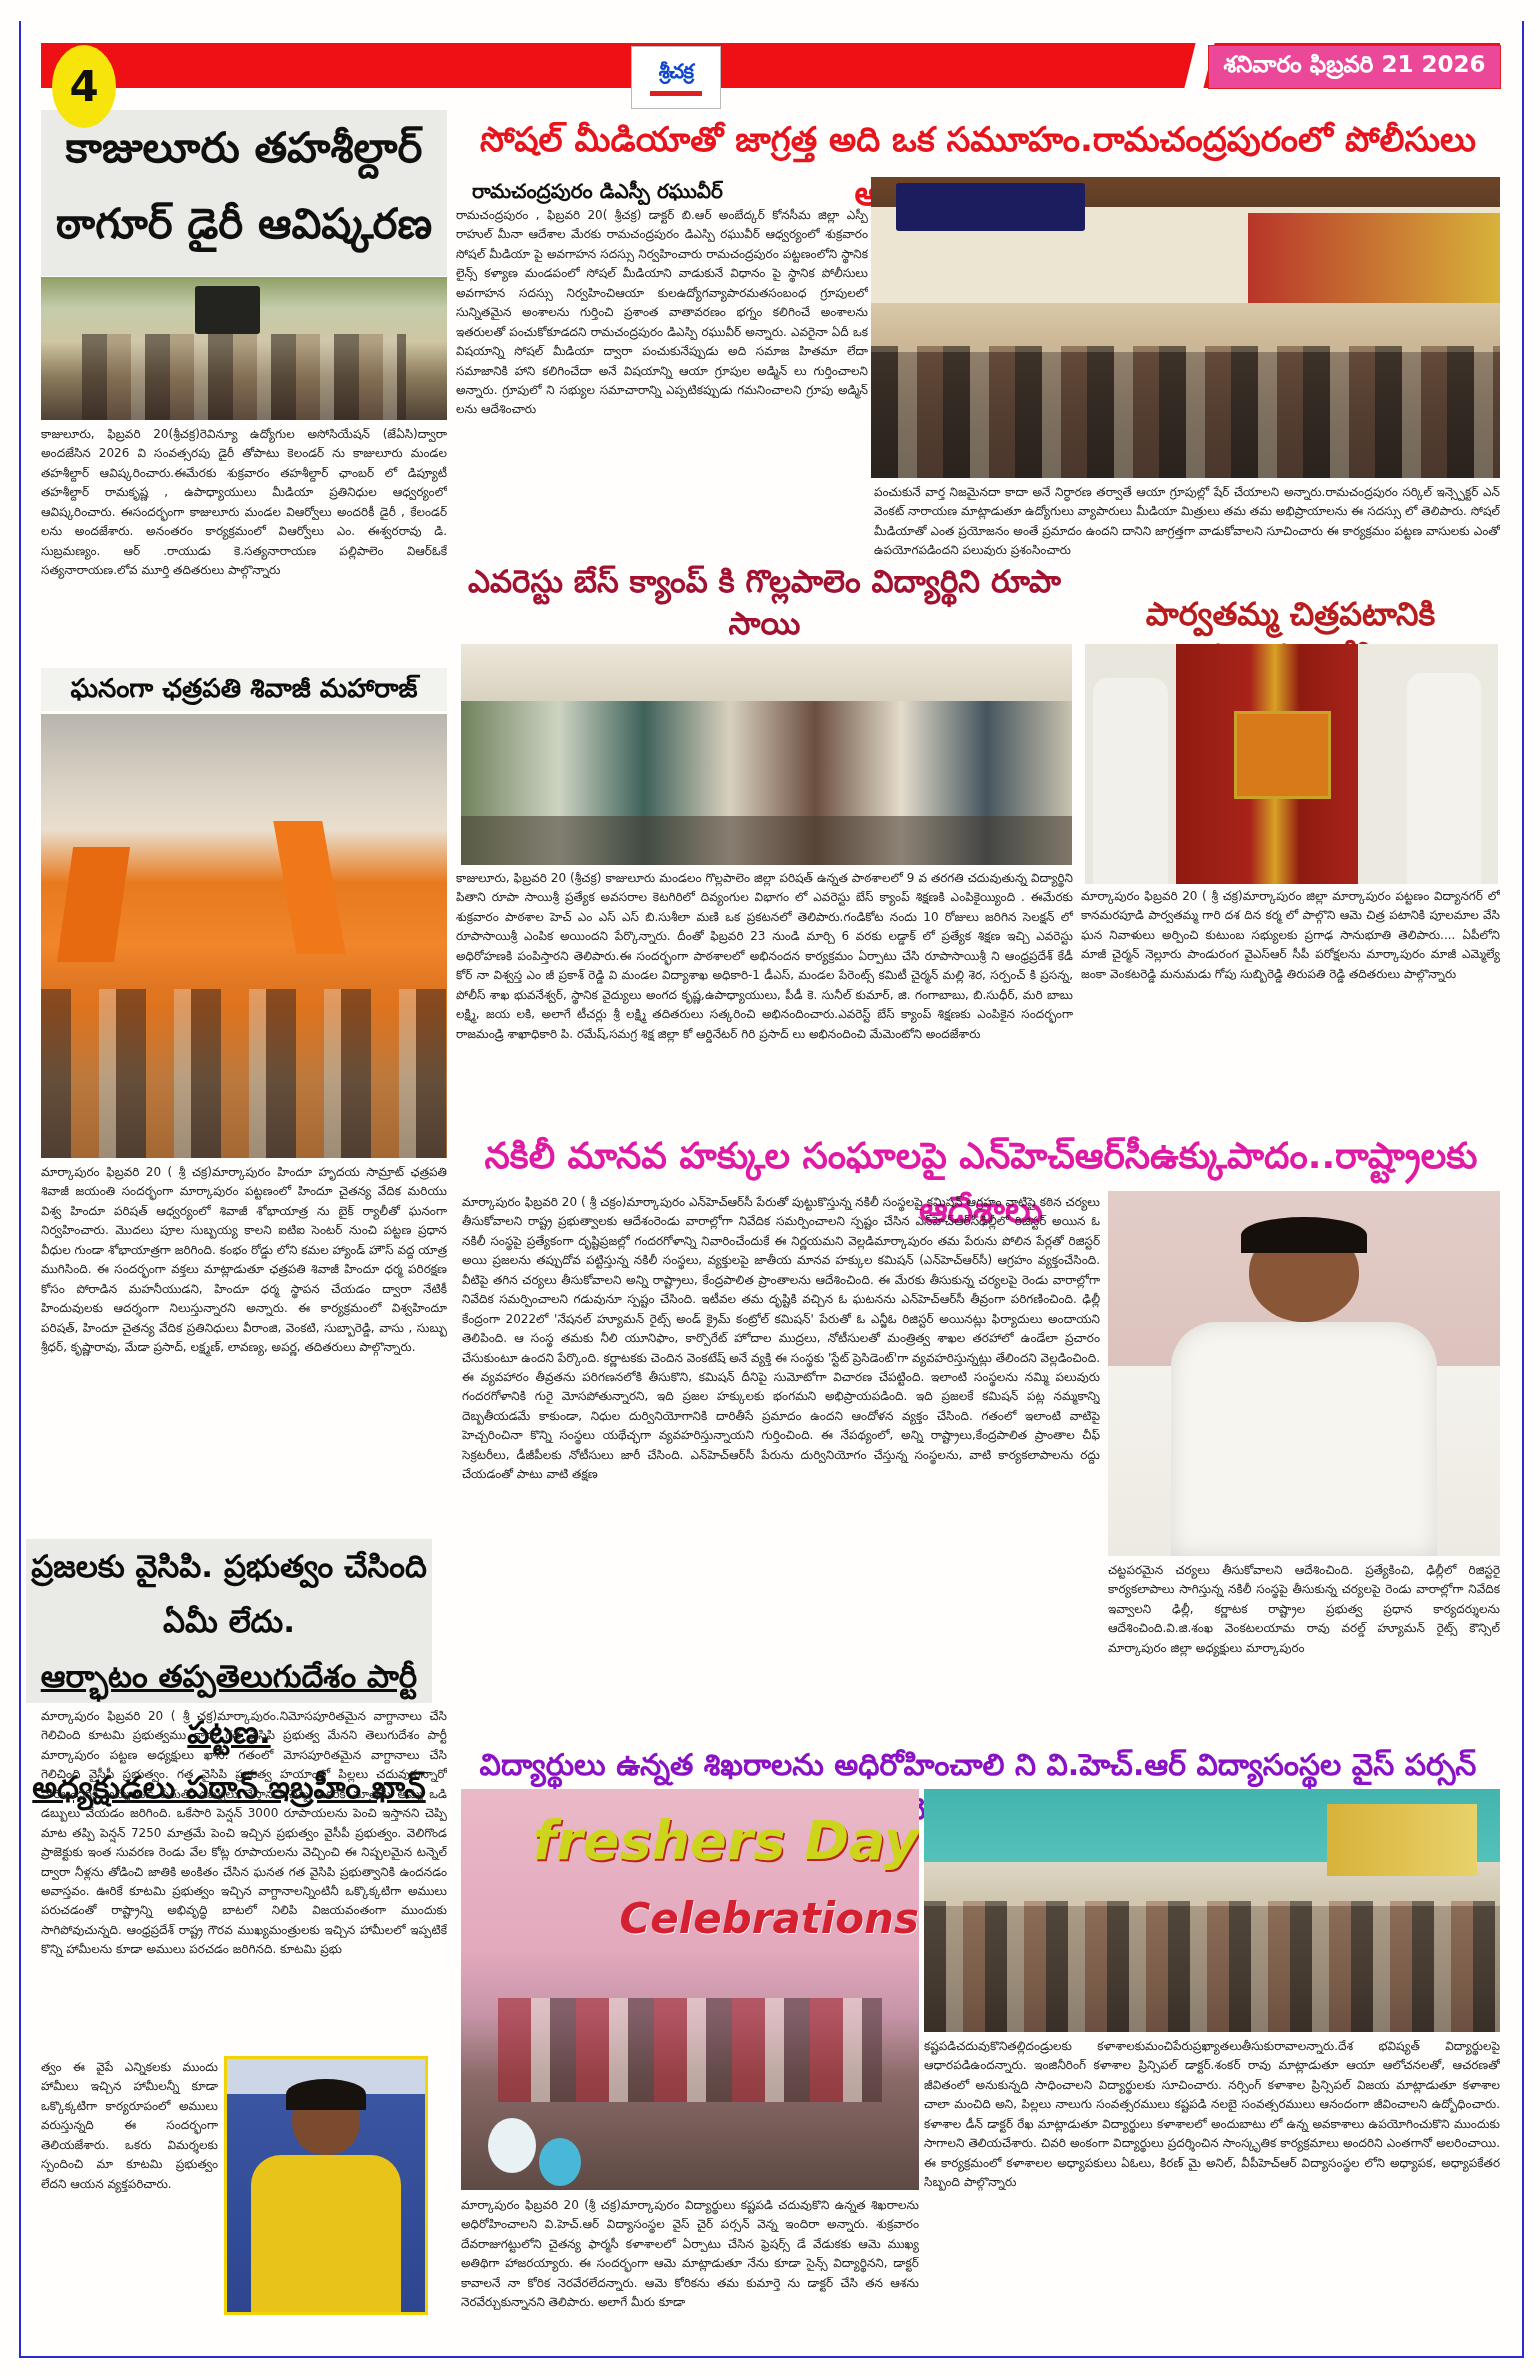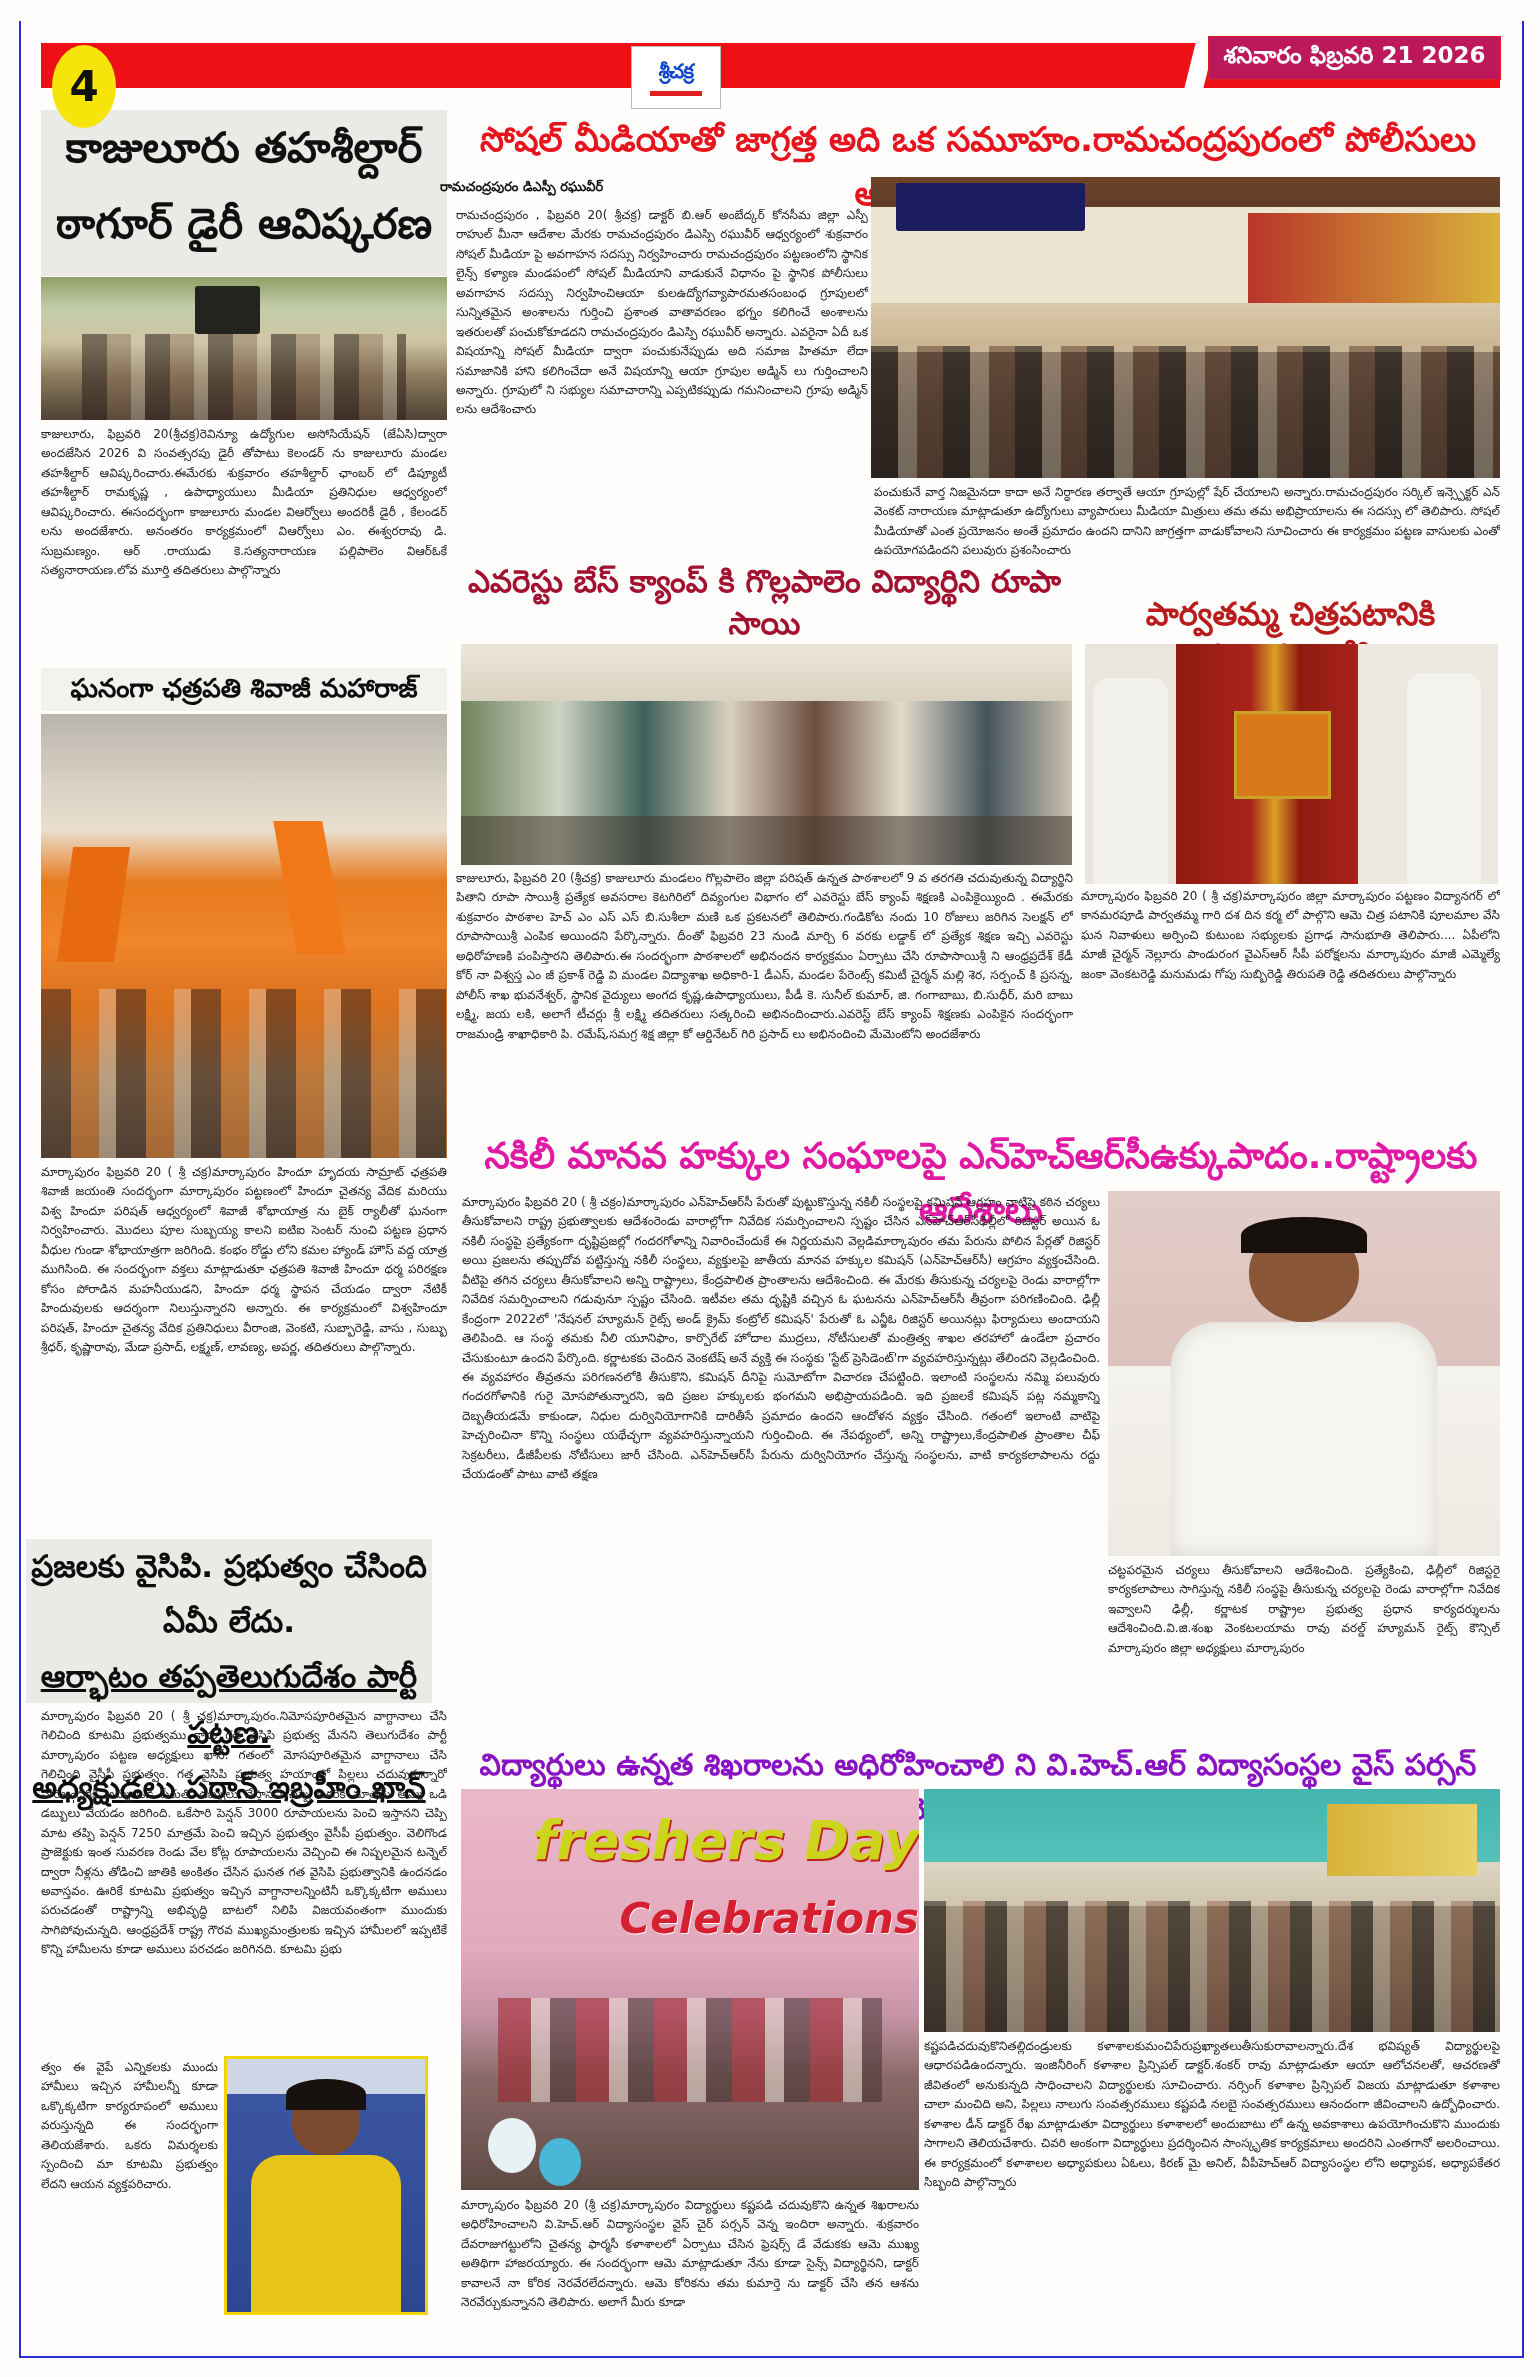--- a/index.html
+++ b/index.html
@@ -11,21 +11,21 @@
   
   .topbar{position:absolute;left:41px;top:43px;width:1459px;height:45px;background:#ef1016;}
   .pagenum{position:absolute;left:52px;top:45px;width:64px;height:83px;background:#f6e40a;
            border-radius:50%;display:flex;align-items:center;justify-content:center;
            font-size:42px;font-weight:bold;color:#111;z-index:5;}
   .logo{position:absolute;left:631px;top:46px;width:88px;height:61px;background:#ffffff;
         border:0.7px solid #bbb;z-index:4;display:flex;flex-direction:column;align-items:center;justify-content:center;}
   .logo .t{color:#1a3fd4;font-weight:bold;font-size:20px;text-shadow:0 0 0.7px #7fb;letter-spacing:-0.7px;}
   .logo .r{width:60%;height:4.5px;background:#e02020;margin-top:3px;}
   .wedge{position:absolute;left:1190px;top:43px;width:19.4px;height:45px;background:#ffffff;transform:skewX(-14deg);z-index:4;}
-  .datebox{position:absolute;left:1208px;top:36px;width:291px;height:42px;background:#be185d;border:1.5px solid #e02020;
+  .datebox{position:absolute;left:1208px;top:45px;width:291px;height:42px;background:#ec4899;border:1.5px solid #e02020;
            z-index:5;display:flex;align-items:center;justify-content:center;color:#fff;font-weight:bold;font-size:23px;}
   
   .hl{position:absolute;text-align:center;font-weight:bold;line-height:1.28;}
   .gradbg{background:#eaeae7;}
   .txt{position:absolute;font-size:12px;line-height:1.62;color:#232323;text-align:justify;overflow:hidden;}
   .ph{position:absolute;background:#cfcabd;overflow:hidden;}
   .ph .fig{position:absolute;}
   
   .scripty{font-style:italic;font-weight:bold;text-align:right;line-height:1.05;}
 </style>
@@ -78,21 +78,21 @@
   <div class="txt" style="left:41px;top:1707px;width:406px;height:347px;">మార్కాపురం ఫిబ్రవరి 20 ( శ్రీ చక్ర)మార్కాపురం.నిమోసపూరితమైన వాగ్దానాలు చేసి గెలిచింది కూటమి ప్రభుత్వము కాదు గత వైసిపి ప్రభుత్వ మేనని తెలుగుదేశం పార్టీ మార్కాపురం పట్టణ అధ్యక్షులు ఖాన్. గతంలో మోసపూరితమైన వాగ్దానాలు చేసి గెలిచింది వైసీపీ ప్రభుత్వం. గత వైసిపి ప్రభుత్వ హయాంలో పిల్లలు చదువుకున్నారో వారిఅందరికీ అమ్మ ఒడి పేరుతో డబ్బులు వేస్తానని చెప్పి ఒకరికి మాత్రమే అమ్మ ఒడి డబ్బులు వేయడం జరిగింది. ఒకేసారి పెన్షన్ 3000 రూపాయలను పెంచి ఇస్తానని చెప్పి మాట తప్పి పెన్షన్ 7250 మాత్రమే పెంచి ఇచ్చిన ప్రభుత్వం వైసీపీ ప్రభుత్వం. వెలిగొండ ప్రాజెక్టుకు ఇంత సువరణ రెండు వేల కోట్ల రూపాయలను వెచ్చించి ఈ నిష్పలమైన టన్నెల్ ద్వారా నీళ్లను తోడించి జాతికి అంకితం చేసిన ఘనత గత వైసిపి ప్రభుత్వానికి ఉందనడం అవాస్తవం. ఊరికే కూటమి ప్రభుత్వం ఇచ్చిన వాగ్దానాలన్నింటినీ ఒక్కొక్కటిగా అములు పరుచడంతో రాష్ట్రాన్ని అభివృద్ధి బాటలో నిలిపి విజయవంతంగా ముందుకు సాగిపోవుచున్నది. ఆంధ్రప్రదేశ్ రాష్ట్ర గౌరవ ముఖ్యమంత్రులకు ఇచ్చిన హామీలలో ఇప్పటికే కొన్ని హామీలను కూడా అములు పరచడం జరిగినది. కూటమి ప్రభు</div>
   <div class="txt" style="left:41px;top:2058px;width:177px;height:285px;">త్వం ఈ వైపే ఎన్నికలకు ముందు హామీలు ఇచ్చిన హామీలన్నీ కూడా ఒక్కొక్కటిగా కార్యరూపంలో అములు వరుస్తున్నది ఈ సందర్భంగా తెలియజేశారు. ఒకరు విమర్శలకు స్పందించి మా కూటమి ప్రభుత్వం లేదని ఆయన వ్యక్తపరిచారు.</div>
   <div class="ph" style="left:224px;top:2056px;width:198px;height:253px;border:3.7px solid #f2d303;
               background:linear-gradient(180deg,#cdd6e6 0%,#cdd6e6 14%,#3a55a2 14%,#2e4690 100%);">
     <div class="fig" style="left:33%;top:10%;width:34%;height:28%;background:#7c4a2e;border-radius:50% 50% 46% 46%;"></div>
     <div class="fig" style="left:30%;top:8%;width:40%;height:12%;background:#17120e;border-radius:50% 50% 0 0;"></div>
     <div class="fig" style="left:12%;top:38%;width:76%;height:62%;background:#e8c31a;border-radius:30px 30px 0 0;"></div>
   </div>
 
   <div class="hl abs" style="left:456px;top:112px;width:1044px;height:60px;color:#e8141d;font-size:34px;line-height:1.6;">సోషల్ మీడియాతో జాగ్రత్త అది ఒక సమూహం.రామచంద్రపురంలో పోలీసులు అవగాహన సదస్సు</div>
-  <div class="abs" style="left:440px;top:179px;width:313px;font-size:13px;font-weight:bold;color:#111;">రామచంద్రపురం డిఎస్పీ రఘువీర్</div>
+  <div class="abs" style="left:472px;top:179px;width:313px;font-size:20px;font-weight:bold;color:#111;">రామచంద్రపురం డిఎస్పీ రఘువీర్</div>
   <div class="txt" style="left:456px;top:206px;width:412px;height:349px;">రామచంద్రపురం , ఫిబ్రవరి 20( శ్రీచక్ర) డాక్టర్ బి.ఆర్ అంబేద్కర్ కోనసీమ జిల్లా ఎస్పీ రాహుల్ మీనా ఆదేశాల మేరకు రామచంద్రపురం డిఎస్పి రఘువీర్ ఆధ్వర్యంలో శుక్రవారం సోషల్ మీడియా పై అవగాహన సదస్సు నిర్వహించారు రామచంద్రపురం పట్టణంలోని స్థానిక లైన్స్ కళ్యాణ మండపంలో సోషల్ మీడియాని వాడుకునే విధానం పై స్థానిక పోలీసులు అవగాహన సదస్సు నిర్వహించిఆయా కులఉద్యోగవ్యాపారమతసంబంధ గ్రూపులలో సున్నితమైన అంశాలను గుర్తించి ప్రశాంత వాతావరణం భగ్నం కలిగించే అంశాలను ఇతరులతో పంచుకోకూడదని రామచంద్రపురం డిఎస్పి రఘువీర్ అన్నారు. ఎవరైనా ఏదీ ఒక విషయాన్ని సోషల్ మీడియా ద్వారా పంచుకునేప్పుడు అది సమాజ హితమా లేదా సమాజానికి హాని కలిగించేదా అనే విషయాన్ని ఆయా గ్రూపుల అడ్మిన్ లు గుర్తించాలని అన్నారు. గ్రూపులో ని సభ్యుల సమాచారాన్ని ఎప్పటికప్పుడు గమనించాలని గ్రూపు అడ్మిన్ లను ఆదేశించారు</div>
   <div class="ph" style="left:871px;top:177px;width:629px;height:301px;
               background:linear-gradient(180deg,#6e4428 0%,#5e3d26 10%,#ece5d2 10%,#ece5d2 42%,#d9c8a9 42%,#c9b491 58%,#6b5846 58%,#4e4034 78%,#3a312a 100%);">
     <div class="fig" style="left:4%;top:2%;width:30%;height:16%;background:#1c1d5e;border-radius:3px;"></div>
     <div class="fig" style="left:60%;top:12%;width:40%;height:30%;background:linear-gradient(90deg,#b8352a,#d8b23a);"></div>
     <div class="fig" style="left:0;top:56%;width:100%;height:44%;
          background:repeating-linear-gradient(90deg,rgba(30,25,22,0.6) 0 27px,rgba(200,185,160,0.4) 27px 46px,rgba(90,60,45,0.5) 46px 72px);"></div>
   </div>
   <div class="txt" style="left:874px;top:483px;width:626px;height:75px;">పంచుకునే వార్త నిజమైనదా కాదా అనే నిర్ధారణ తర్వాతే ఆయా గ్రూపుల్లో షేర్ చేయాలని అన్నారు.రామచంద్రపురం సర్కిల్ ఇన్స్పెక్టర్ ఎన్ వెంకట్ నారాయణ మాట్లాడుతూ ఉద్యోగులు వ్యాపారులు మీడియా మిత్రులు తమ తమ అభిప్రాయాలను ఈ సదస్సు లో తెలిపారు. సోషల్ మీడియాతో ఎంత ప్రయోజనం అంతే ప్రమాదం ఉందని దానిని జాగ్రత్తగా వాడుకోవాలని సూచించారు ఈ కార్యక్రమం పట్టణ వాసులకు ఎంతో ఉపయోగపడిందని పలువురు ప్రశంసించారు</div>
 

